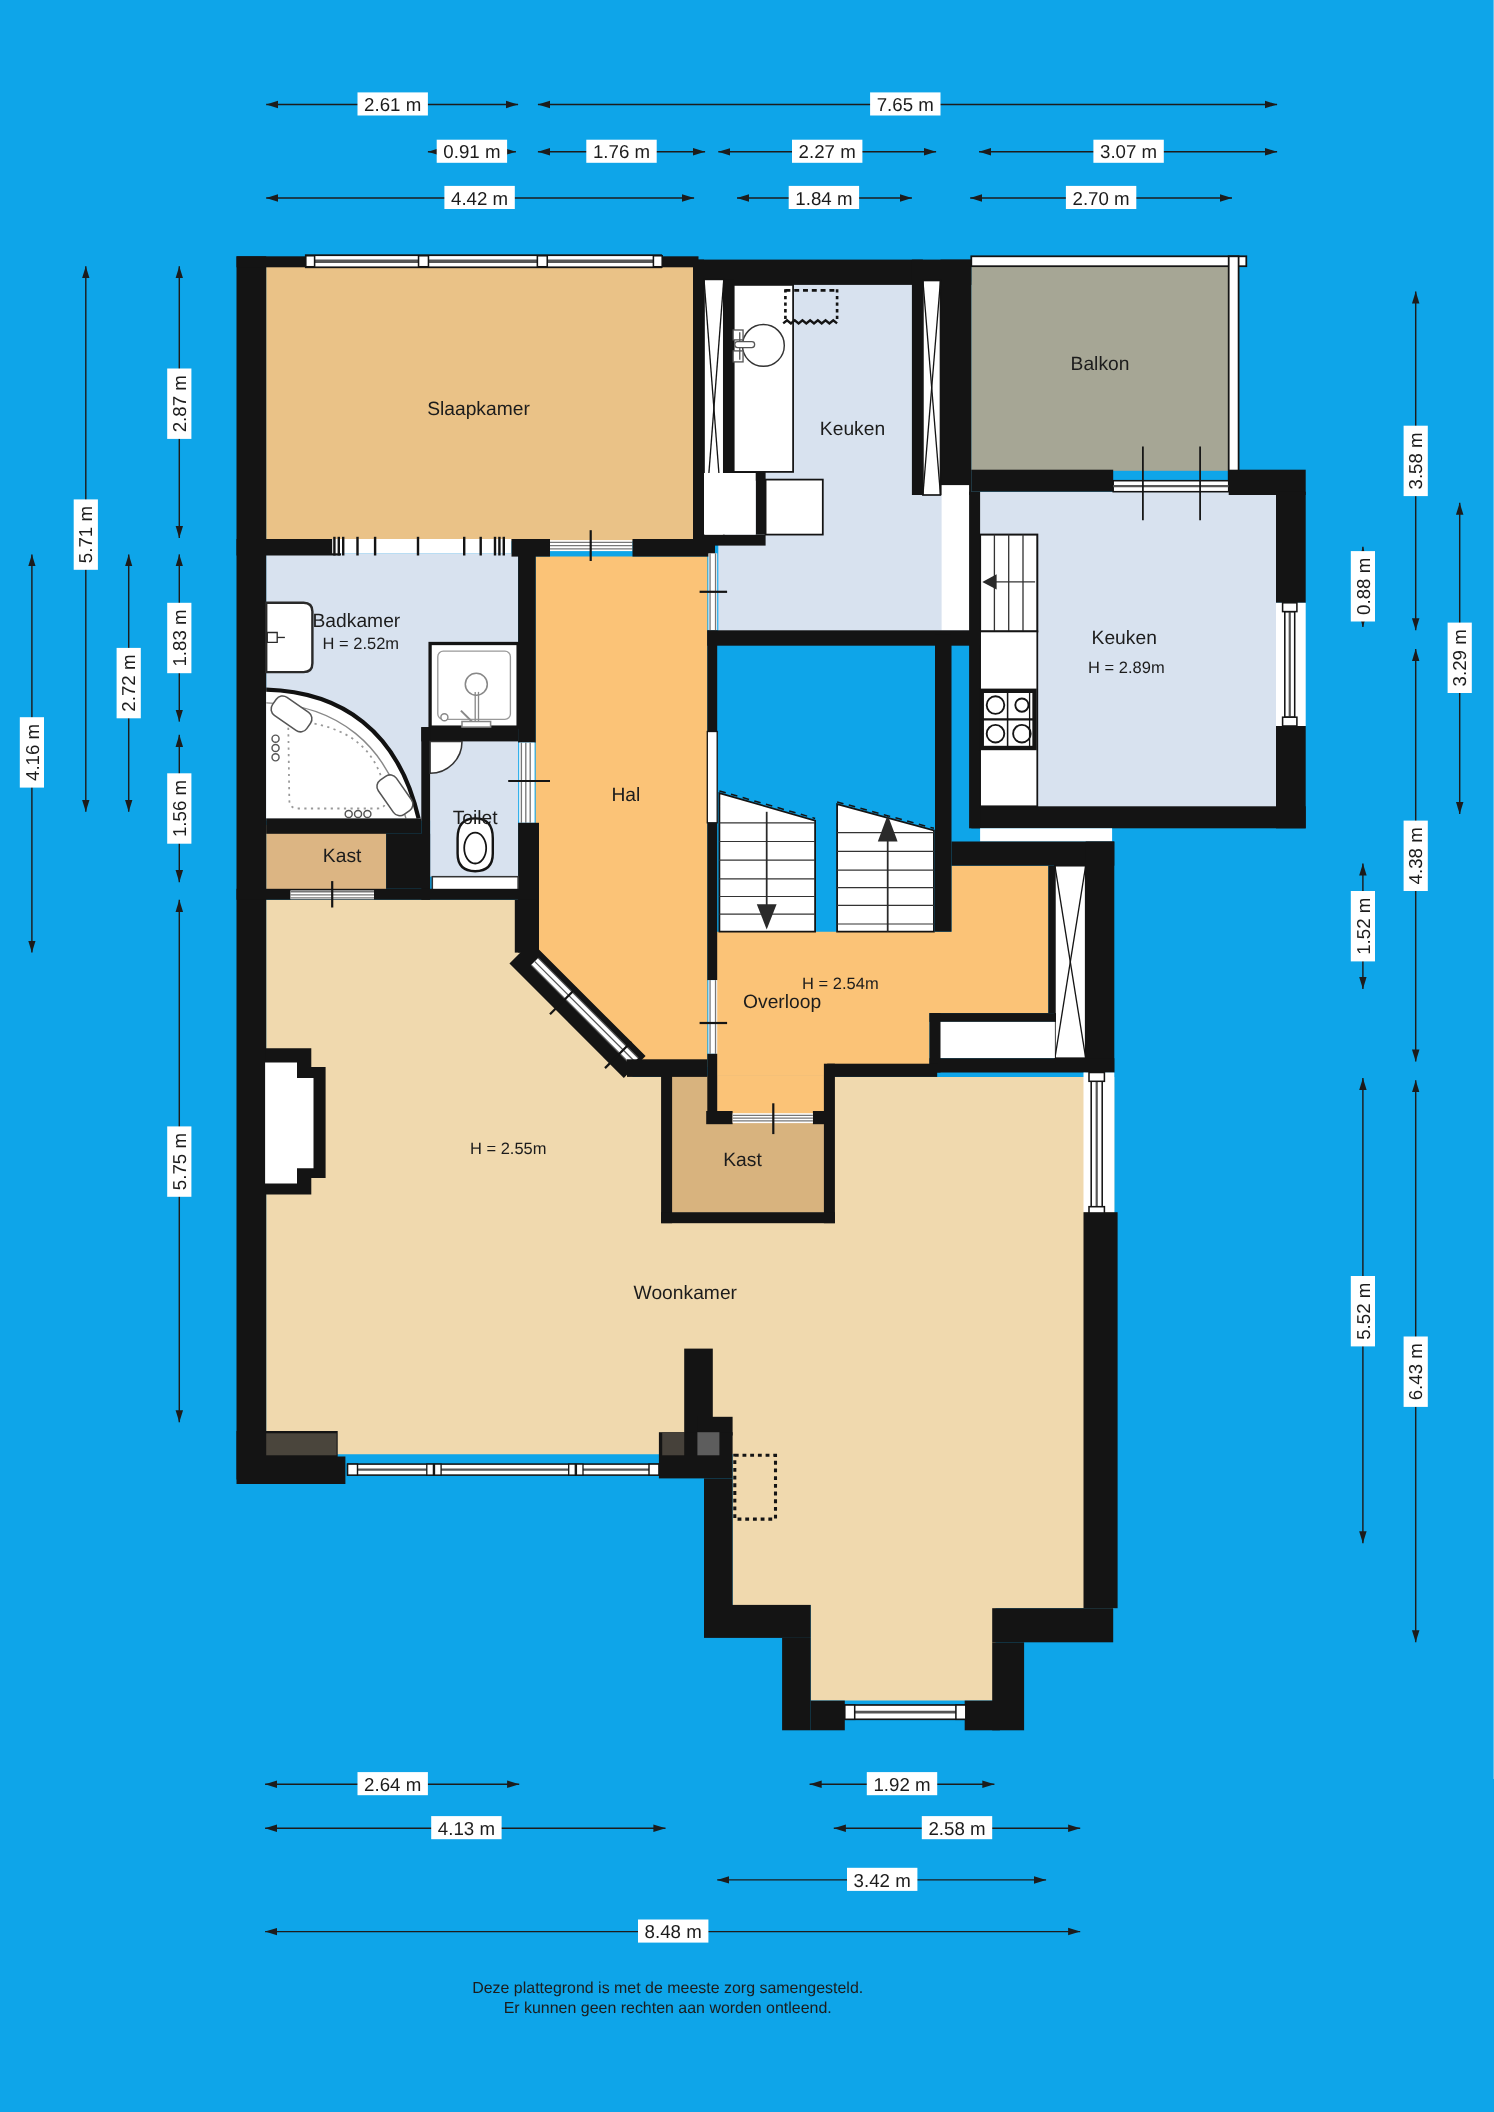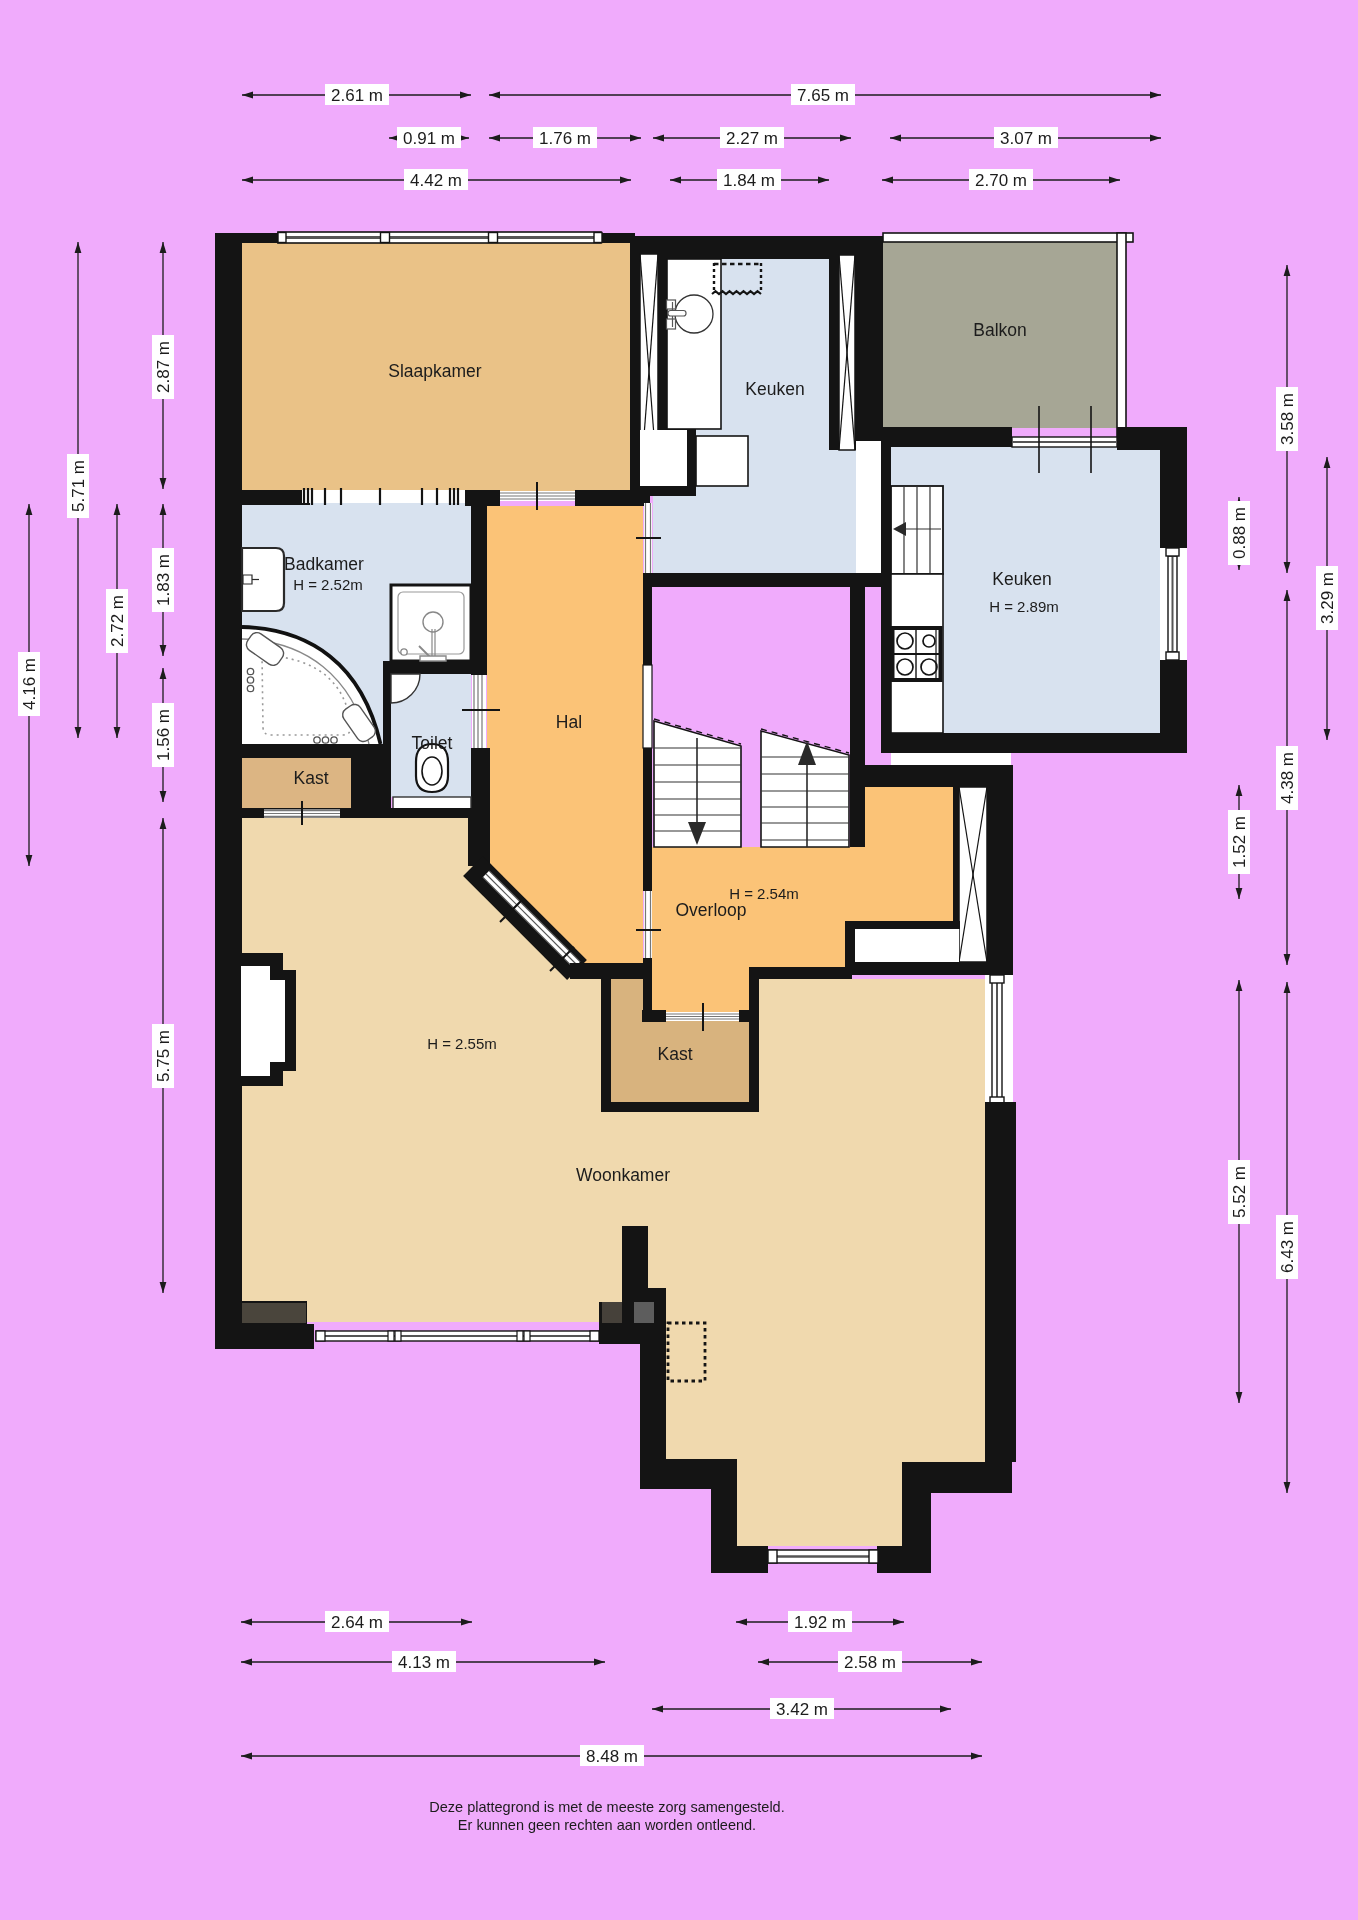--- a/index.html
+++ b/index.html
@@ -1,16 +1,16 @@
 <!DOCTYPE html>
 <html><head>
 <meta charset="utf-8">
 <style>
   html,body{margin:0;padding:0;background:#ffffff;}
-  #page{position:relative;width:1358px;height:1920px;background:#f0abfc;overflow:hidden;}
+  #page{position:relative;width:1358px;height:1920px;background:#0ea5e9;overflow:hidden;}
   svg{position:absolute;left:0;top:0;}
   text{font-family:"Liberation Sans",sans-serif;fill:#1c1c1c;}
 </style>
 </head>
 <body>
 <div id="page">
 <svg width="1358" height="1920" viewBox="0 0 1358 1920">
 <defs>
   <marker id="aL" markerWidth="12" markerHeight="10" refX="1" refY="5" orient="auto" markerUnits="userSpaceOnUse">
     <path d="M12,1.6 L1,5 L12,8.4 Z" fill="#1c1c1c"></path>

